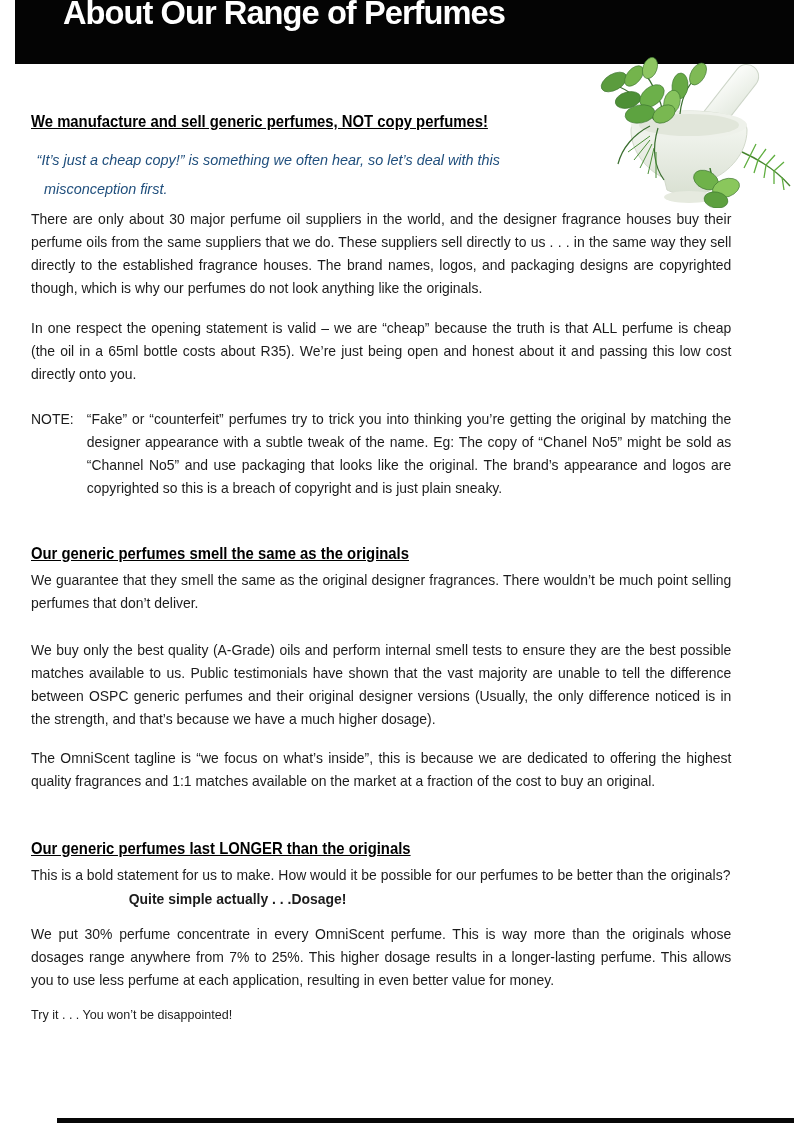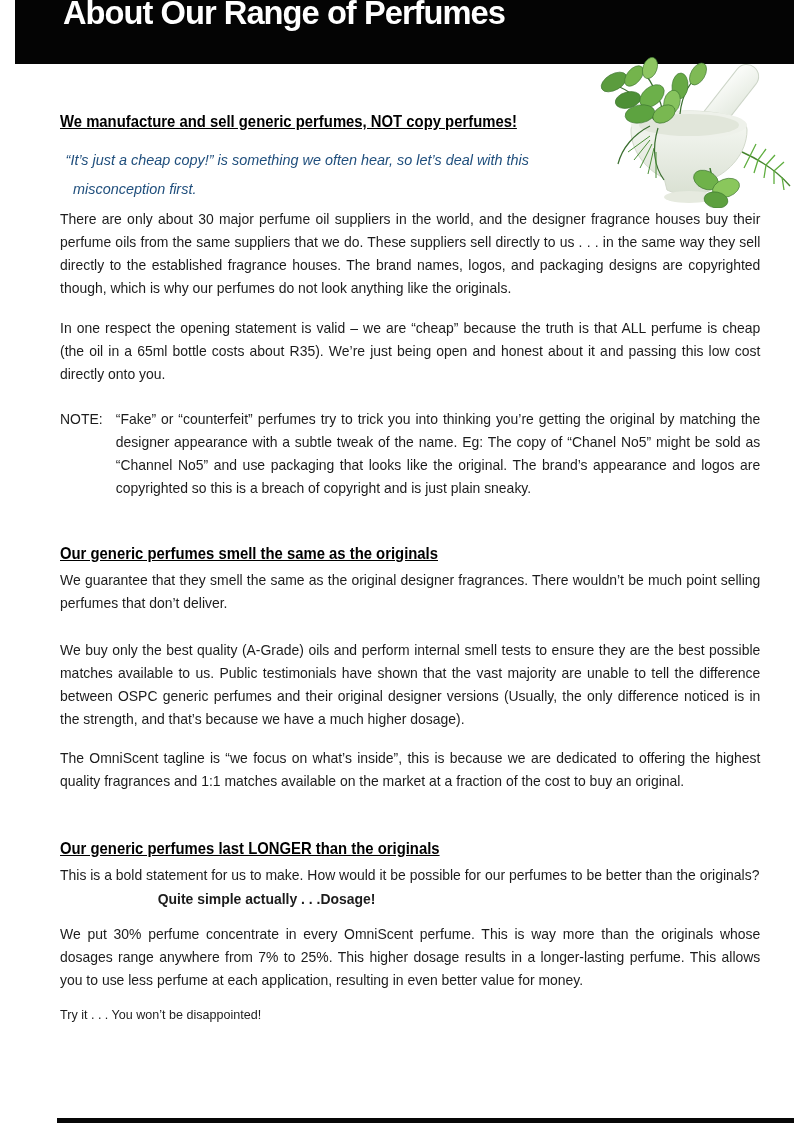--- a/index.html
+++ b/index.html
@@ -19,21 +19,21 @@
     margin-left: 15px;
   }
   .banner-title {
     position: absolute; left: 48px; top: -7px; margin: 0;
     color: #ffffff; font-size: 34px; font-weight: 700;
     letter-spacing: -1px; white-space: nowrap;
     transform: scaleX(0.96); transform-origin: 0 0;
   }
   .content {
     position: absolute; top: 54px; left: 0;
-    width: 794px; padding: 0 60px;
+    width: 794px; padding: 0 31px;
   }
   .condensed { transform: scaleX(0.93); transform-origin: 0 0; width: 753px; }
   .h2 {
     margin: 0; font-size: 16.5px; font-weight: 700; color: #000;
     text-decoration: underline; white-space: nowrap;
     transform: scaleX(0.9); transform-origin: 0 0;
   }
   .para { margin: 0; font-size: 15px; line-height: 23px; text-align: justify; }
   .quote {
     margin: 0; margin-top: 14px;

